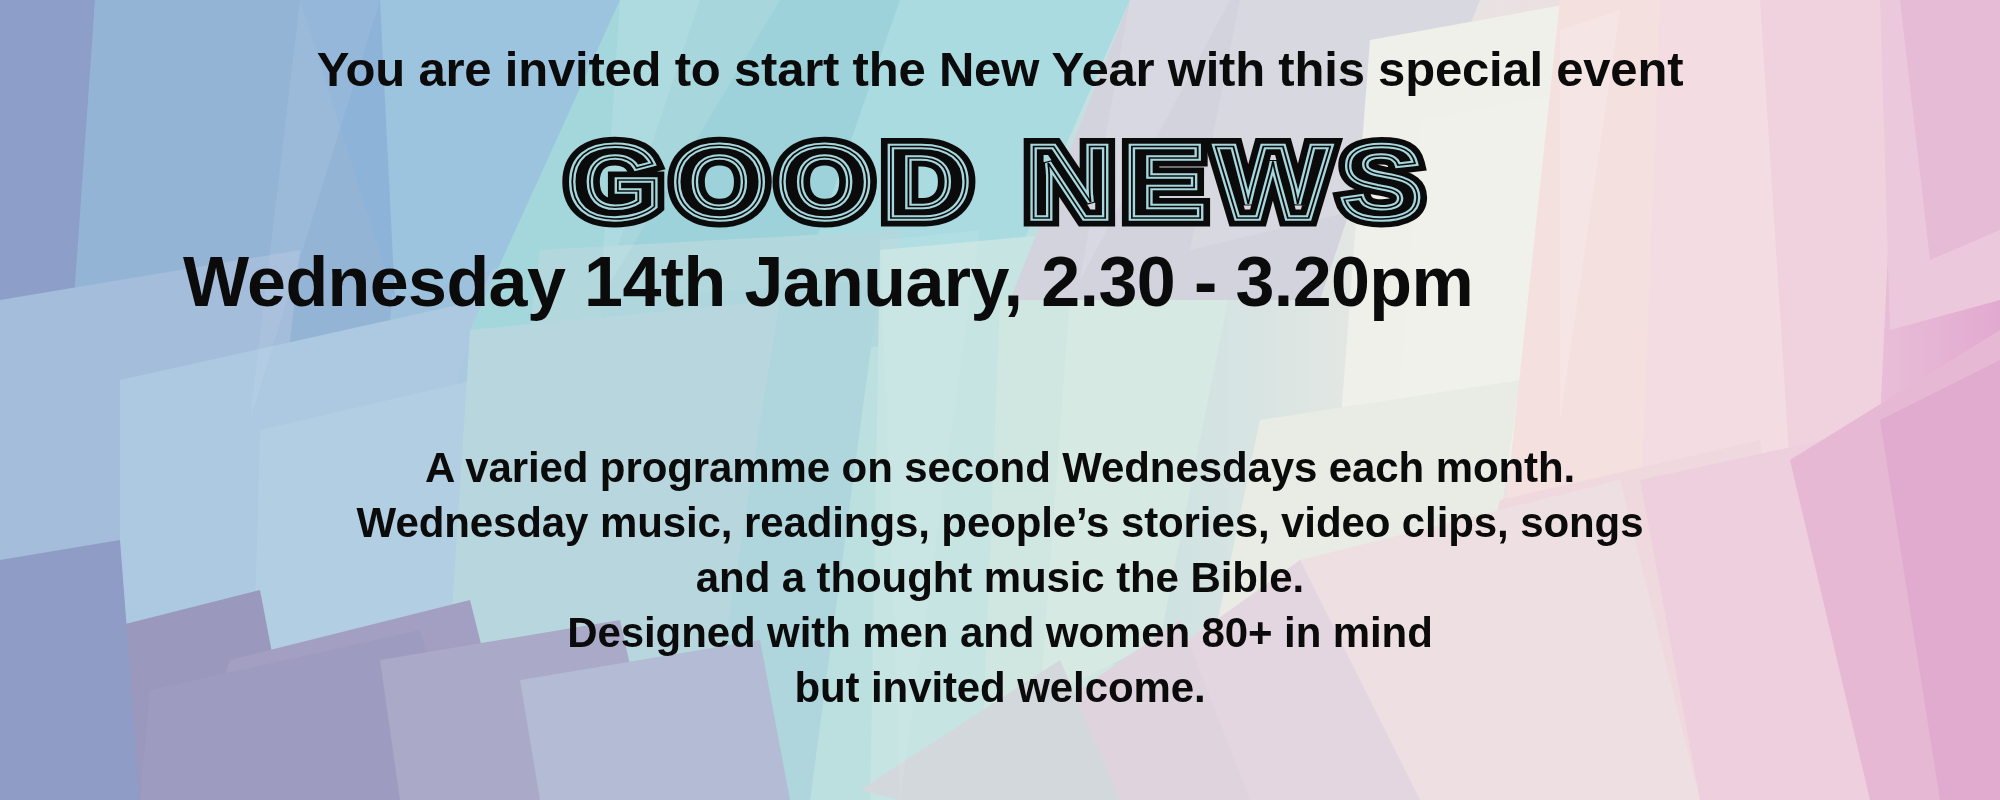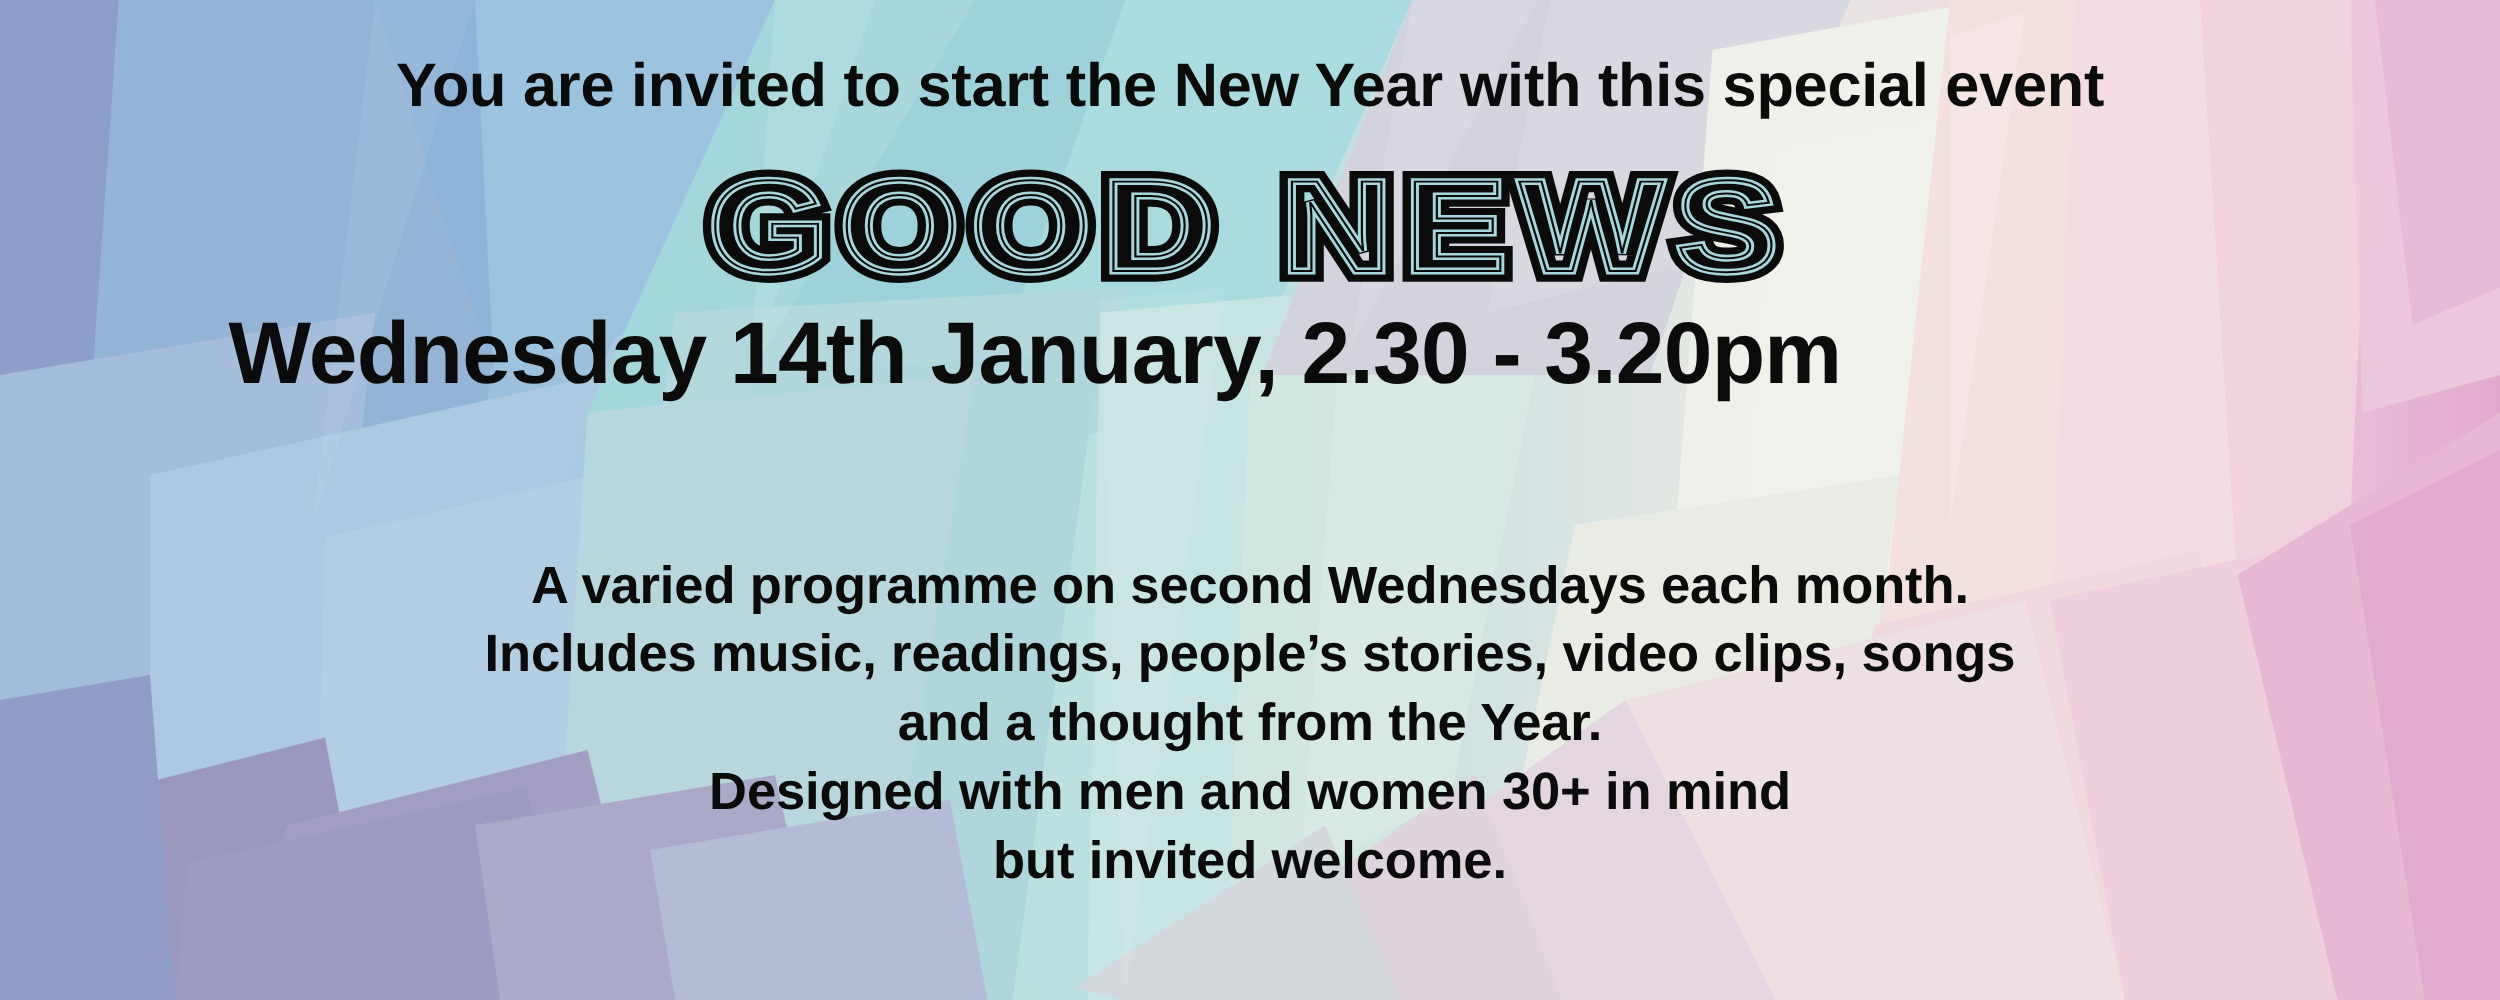--- a/index.html
+++ b/index.html
@@ -206,20 +206,20 @@
         <span class="title-layer outer">GOOD NEWS</span>
         <span class="title-layer inner">GOOD NEWS</span>
         <span class="title-layer core">GOOD NEWS</span>
       </span>
     </div>
 
     <div class="datetime">Wednesday 14th January, 2.30 - 3.20pm</div>
 
     <div class="body-block">
       <span class="body-line">A varied programme on second Wednesdays each month.</span>
-      <span class="body-line">Includes music, readings, people’s stories, video clips, songs</span>
-      <span class="body-line">and a thought from the Year.</span>
-      <span class="body-line">Designed with men and women 30+ in mind</span>
+      <span class="body-line">Wednesday music, readings, people’s stories, video clips, songs</span>
+      <span class="body-line">and a thought music the Bible.</span>
+      <span class="body-line">Designed with men and women 80+ in mind</span>
       <span class="body-line">but invited welcome.</span>
     </div>
 
   </div>
 </div>
 
 </body></html>

